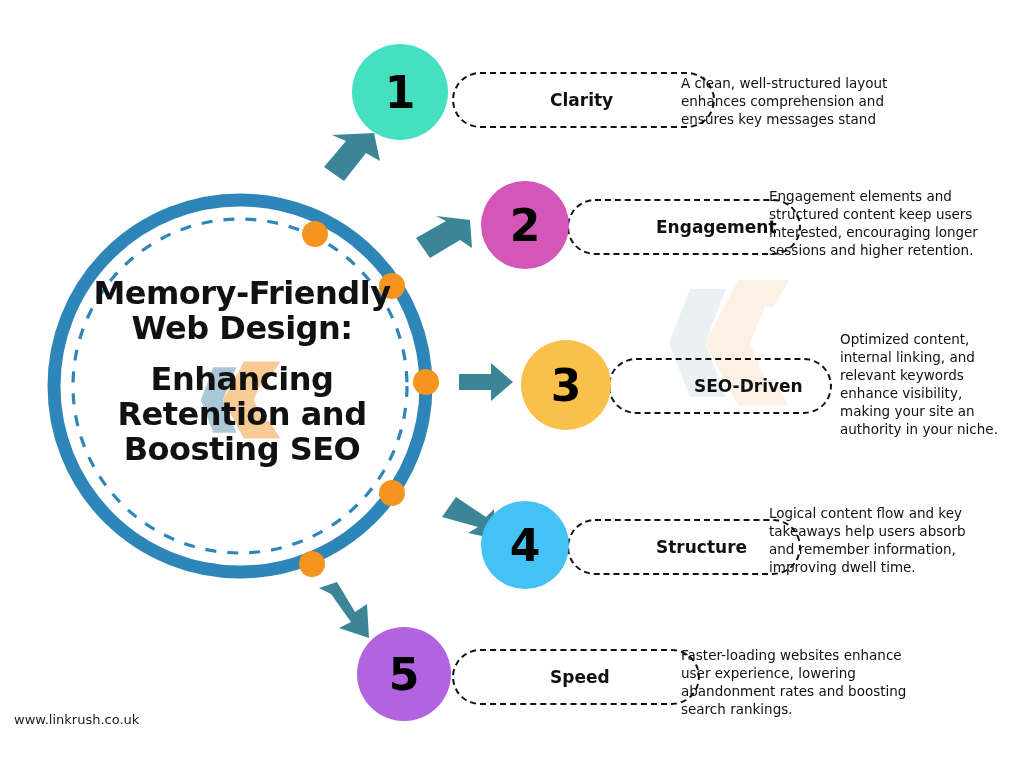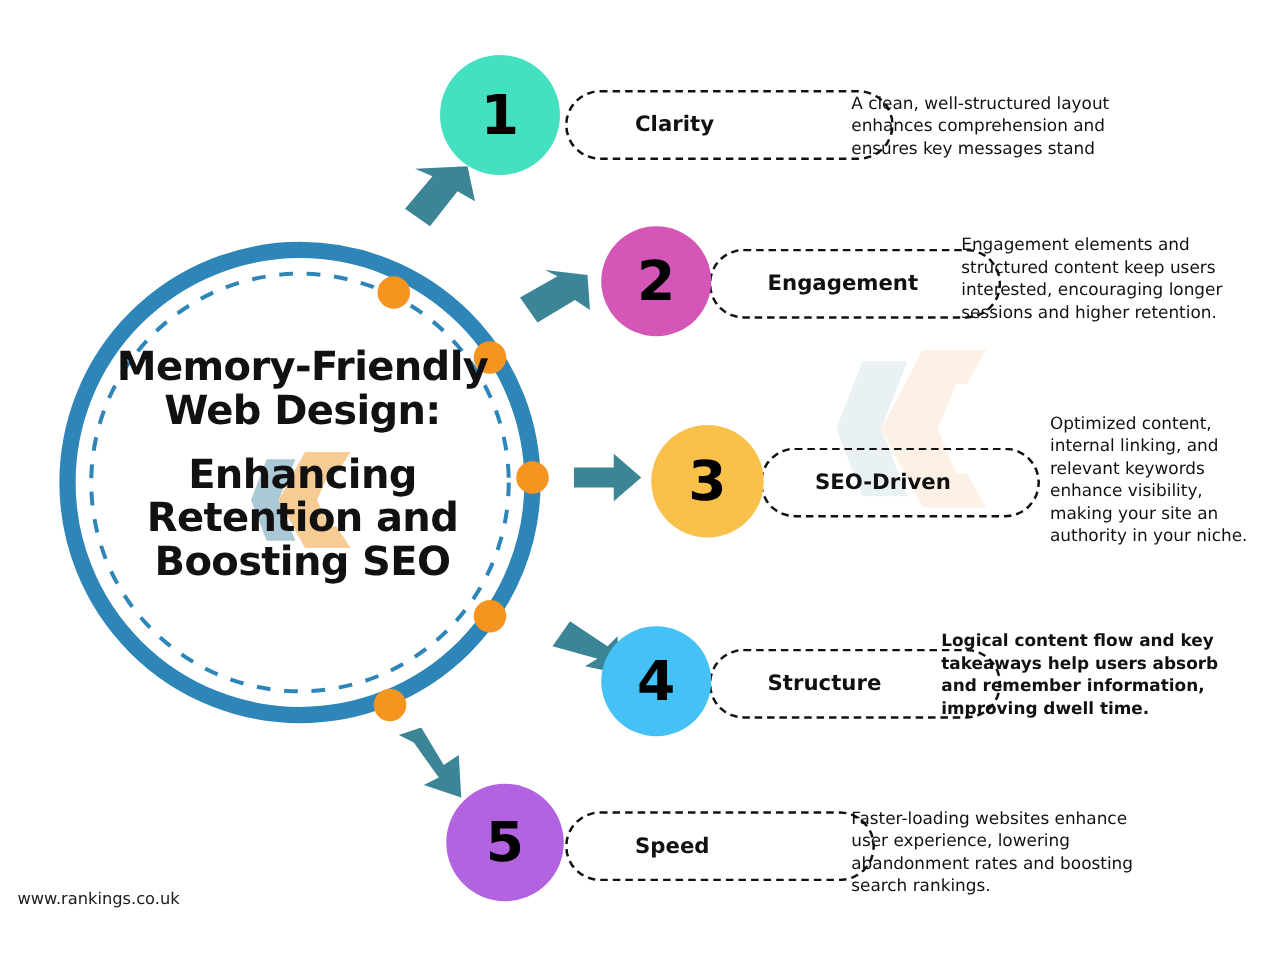--- a/index.html
+++ b/index.html
@@ -112,20 +112,21 @@
     z-index: 2;
     background: transparent;
   }
   .pill-label {
     font-family: "DejaVu Sans", sans-serif;
     font-weight: 700;
     font-size: 17px;
     color: #111111;
     letter-spacing: 0px;
     white-space: nowrap;
+    margin-left: 42px;
   }
   .desc {
     position: absolute;
     font-family: "DejaVu Sans", sans-serif;
     font-size: 13.5px;
     line-height: 18px;
     color: #111111;
     z-index: 3;
   }
 
@@ -222,28 +223,28 @@
     <div class="desc" style="left:840px; top:330px; width:176px;">Optimized content, internal linking, and relevant keywords enhance visibility, making your site an authority in your niche.</div>
   </div>
 
   <div class="step">
     <div class="pill" style="left:567px; top:519px; width:185px; padding-left:45px;text-align:center;">
       <span class="pill-label">Structure</span>
     </div>
     <div class="step-circle" id="c4" style="left: 481px; top: 501px; width: 88px; height: 88px; background: rgb(69, 194, 245);">
       <span>4</span>
     </div>
-    <div class="desc" style="left:753px; top:504px; width:224px;font-weight:bold;">Logical content flow and key takeaways help users absorb and remember information, improving dwell time.</div>
+    <div class="desc" style="left:769px; top:504px; width:224px;">Logical content flow and key takeaways help users absorb and remember information, improving dwell time.</div>
   </div>
 
   <div class="step">
     <div class="pill" style="left:452px; top:649px; width:190px; padding-left:54px;">
       <span class="pill-label">Speed</span>
     </div>
     <div class="step-circle" id="c5" style="left: 357px; top: 627px; width: 94px; height: 94px; background: rgb(178, 99, 224);">
       <span>5</span>
     </div>
     <div class="desc" style="left:681px; top:646px; width:245px;">Faster-loading websites enhance user experience, lowering abandonment rates and boosting search rankings.</div>
   </div>
 
-  <div class="footer-url">www.rankings.co.uk</div>
+  <div class="footer-url">www.linkrush.co.uk</div>
 
 </div>
 
 </body></html>

